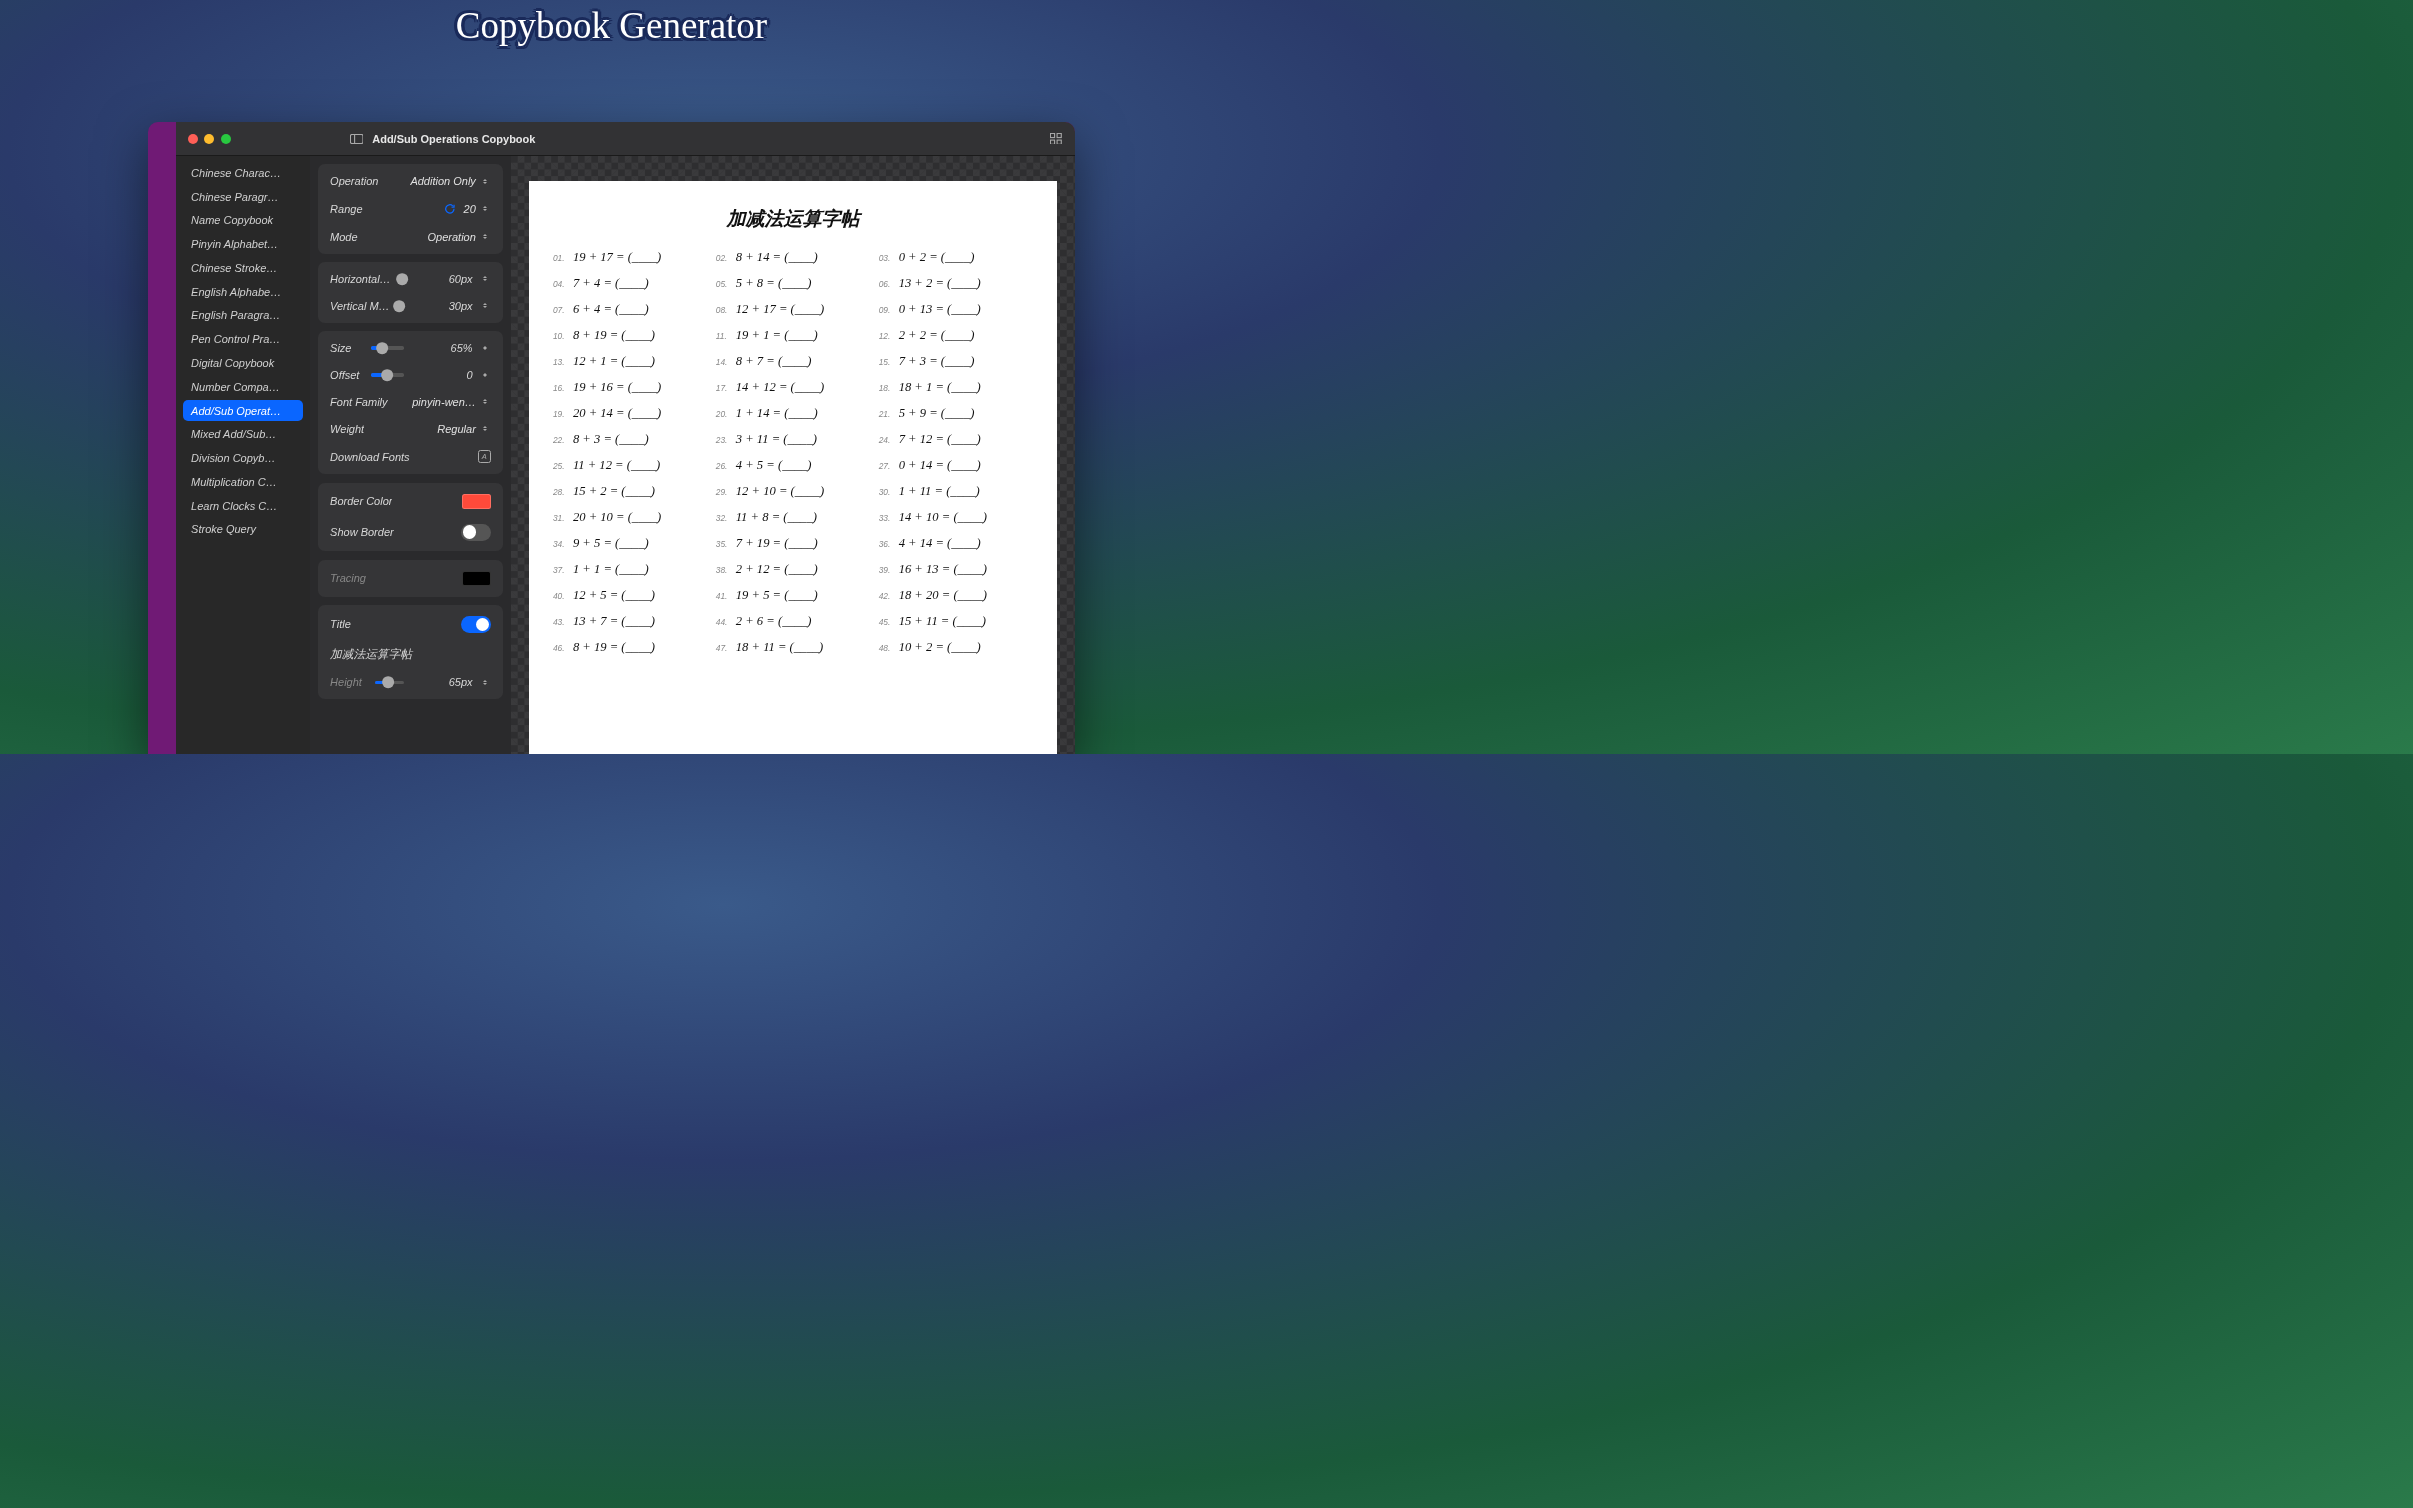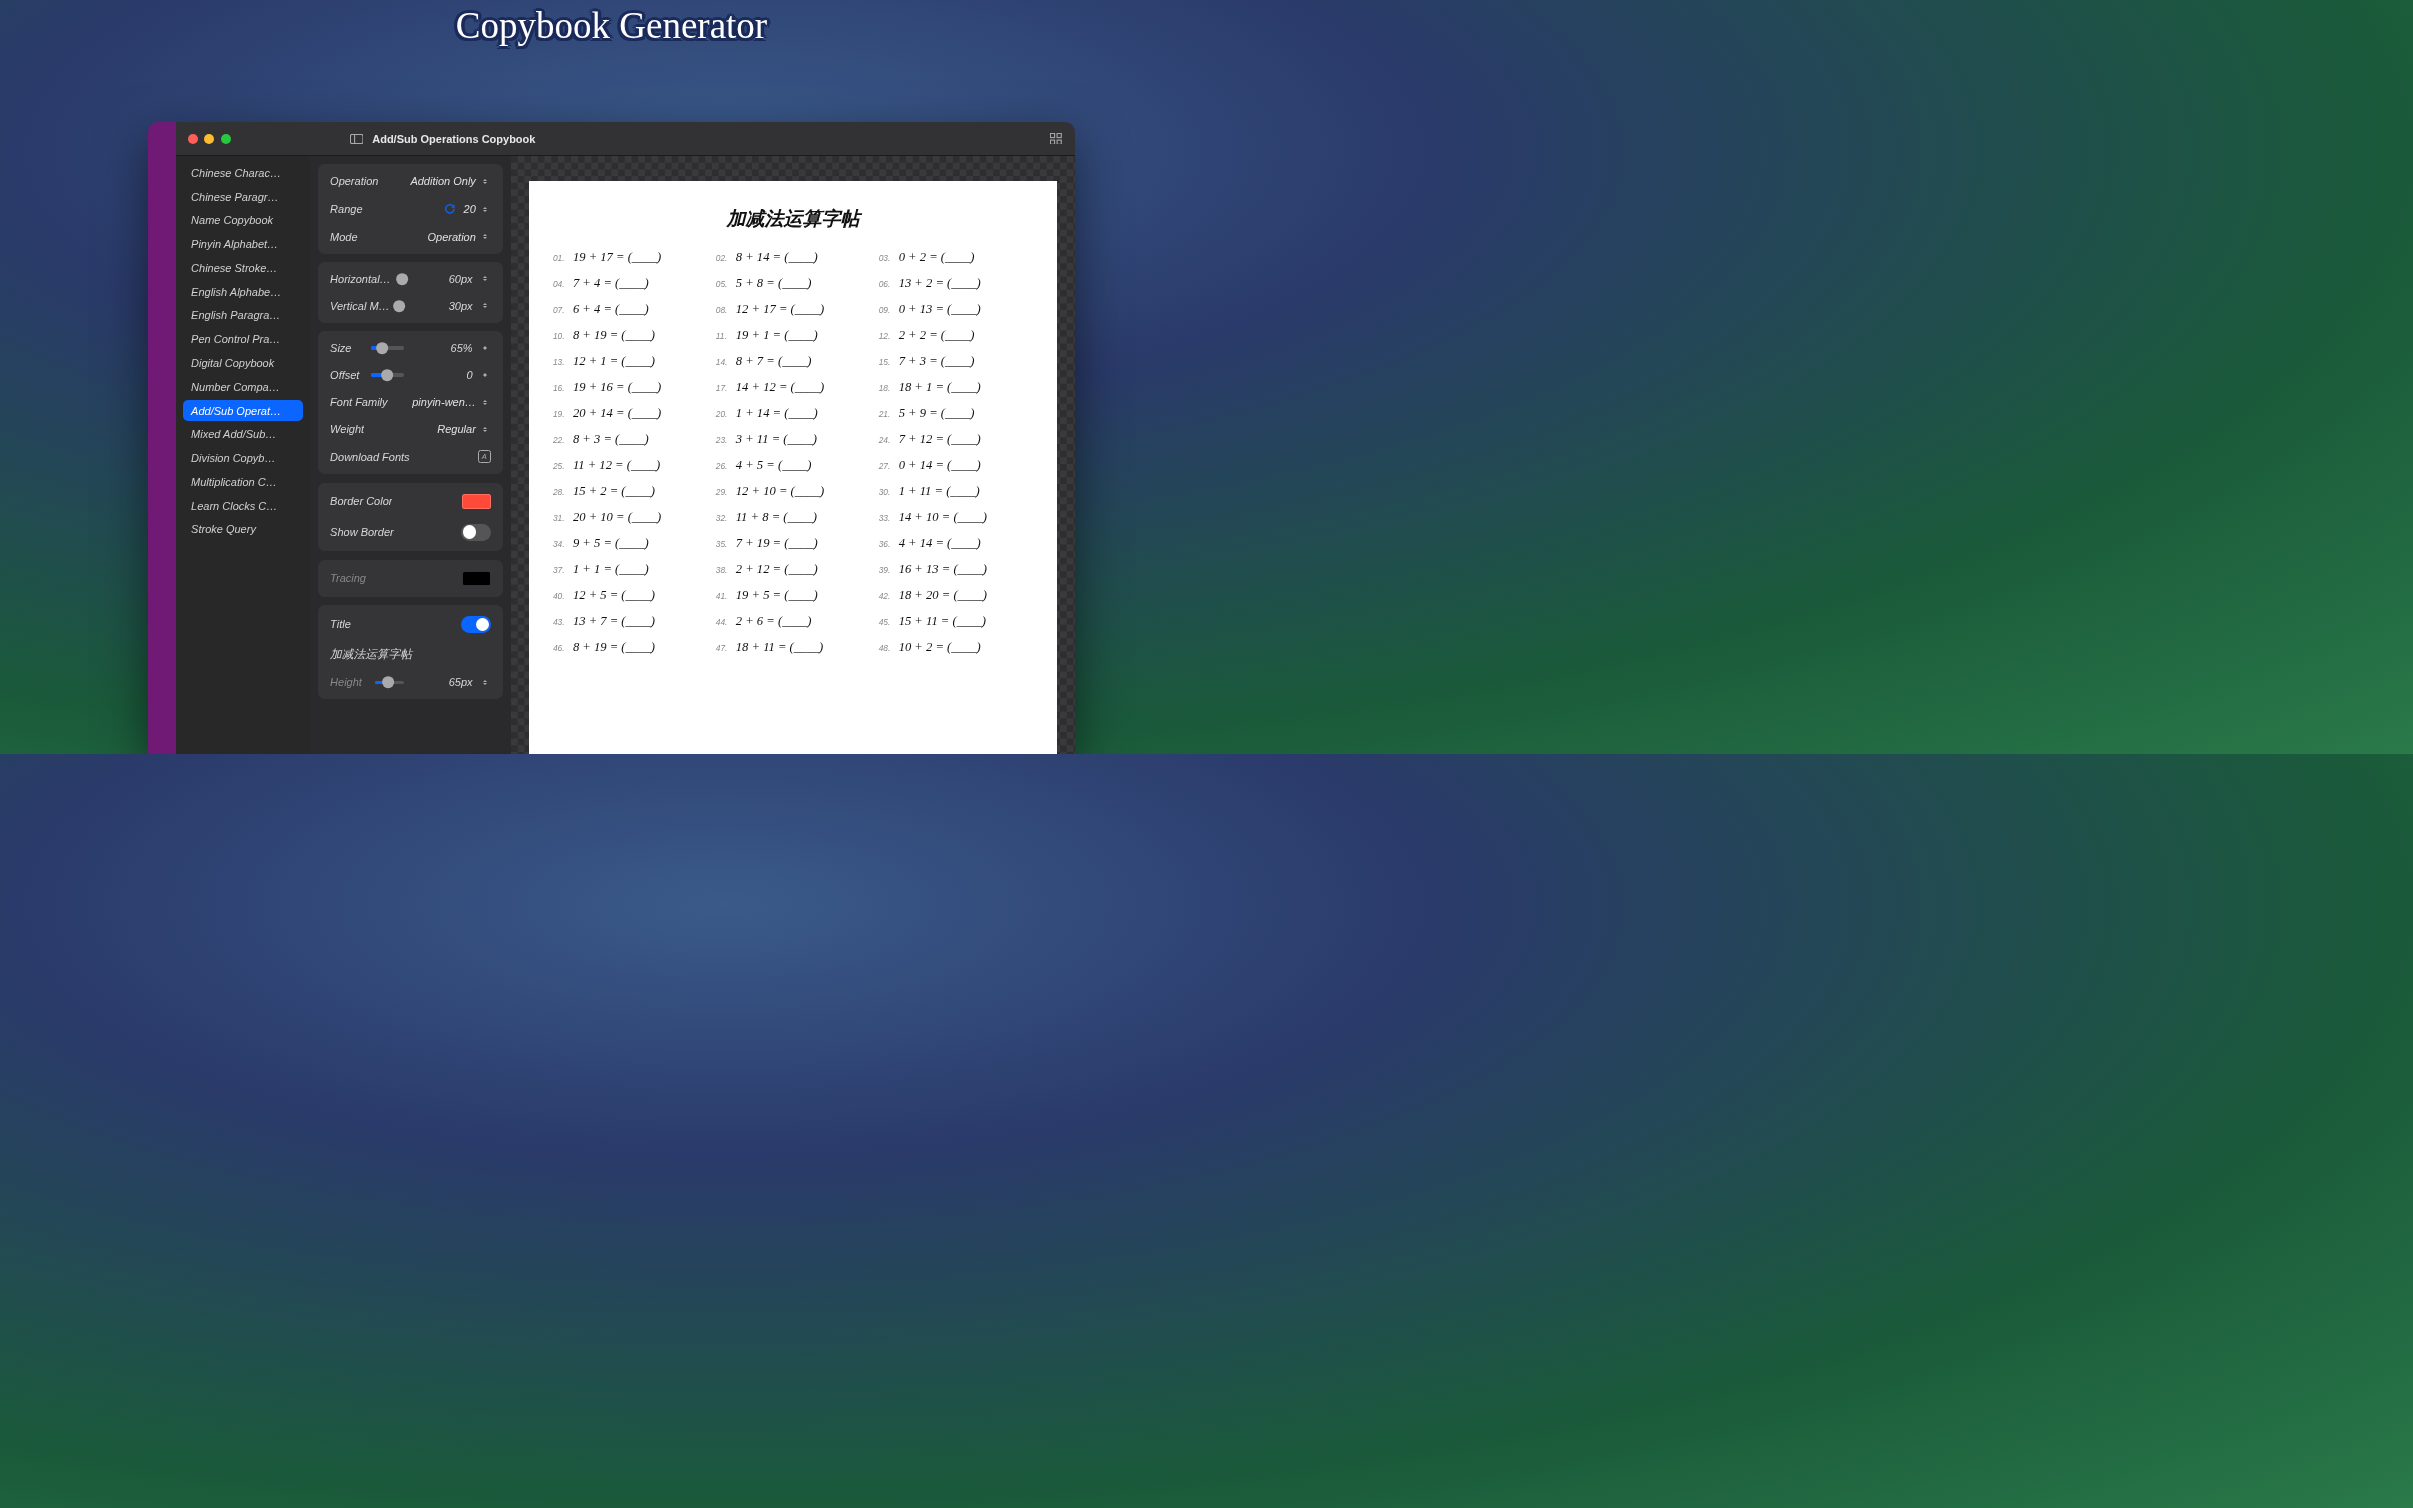--- a/index.html
+++ b/index.html
@@ -138,21 +138,21 @@
       white-space: nowrap;
       overflow: hidden;
       text-overflow: ellipsis;
       flex: 0 0 auto;
     }
     .control-spacer { flex: 1; }
     .select-control {
       font-size: 11px;
       color: #e0e0e0;
       display: flex;
-      align-items: flex-end;
+      align-items: flex-start;
       gap: 3.4px;
     }
     .chevron {
       width: 11.7px;
       height: 11.7px;
       display: inline-flex;
       flex-direction: column;
       align-items: center;
       justify-content: center;
       gap: 0.8px;

